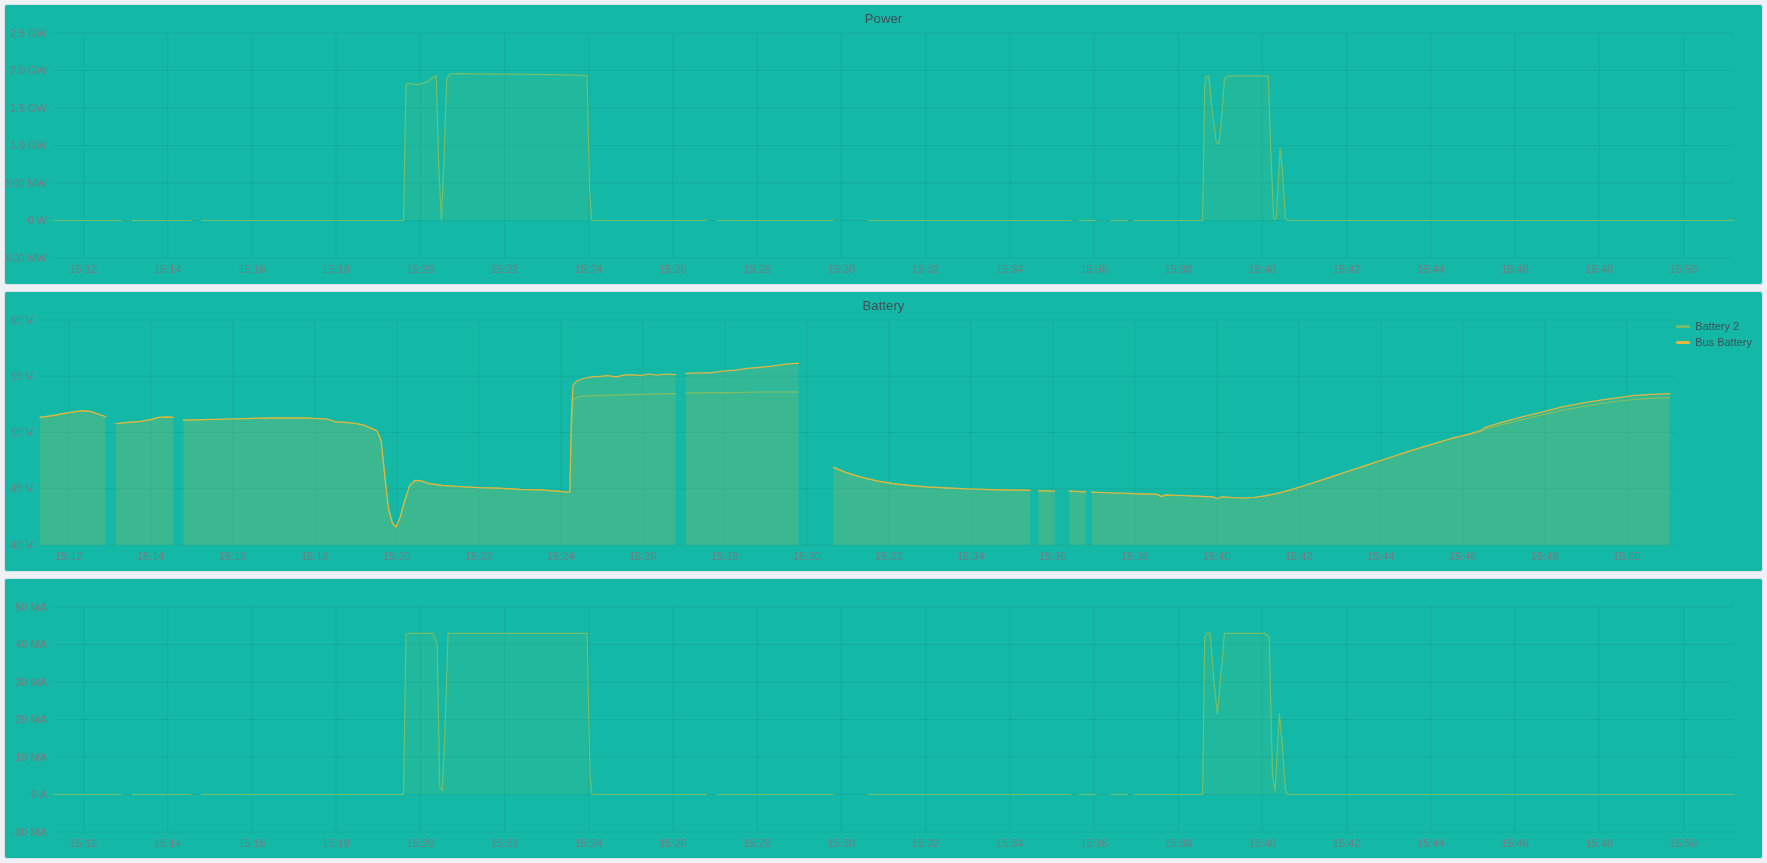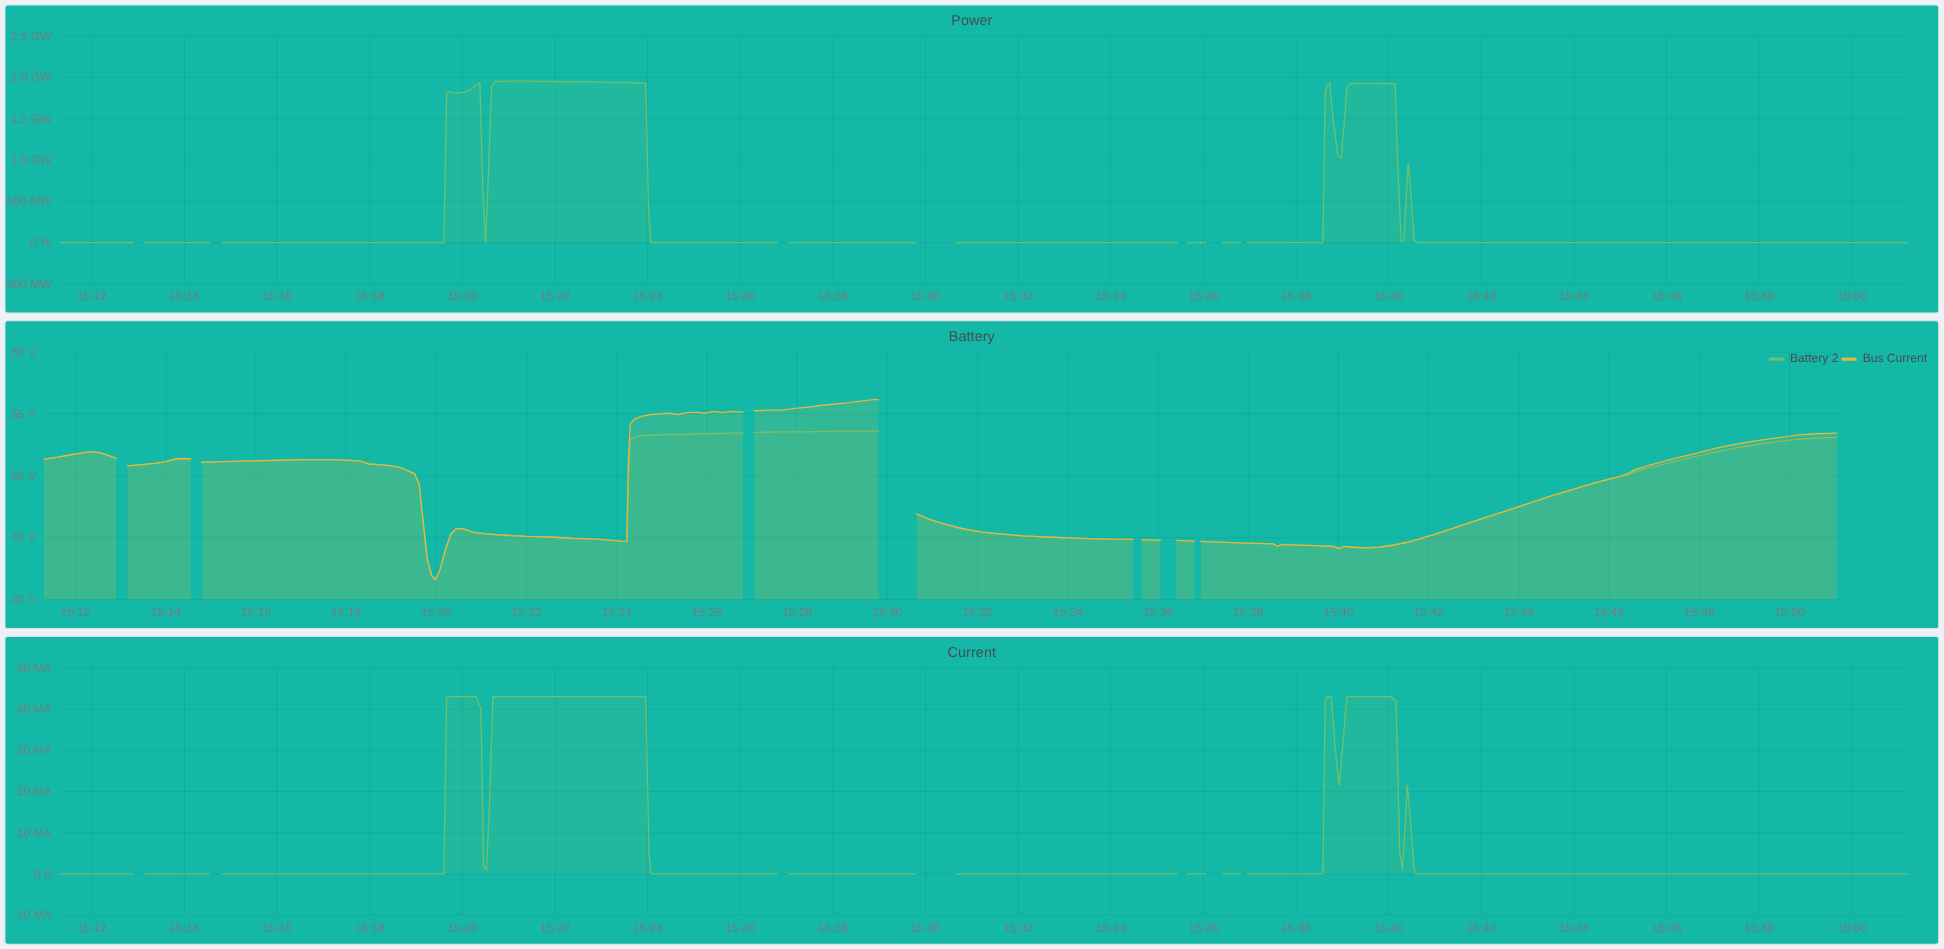--- a/index.html
+++ b/index.html
@@ -3,21 +3,21 @@
 <meta charset="utf-8">
 <style>
   html,body{margin:0;padding:0;background:#eef1f6;font-family:"Liberation Sans",sans-serif;}
   #dashboard{width:1767px;height:863px;box-sizing:border-box;padding:4px;position:relative;}
   .panel{position:relative;width:1759px;height:281px;box-sizing:border-box;background:#14b8a6;
          border:1px solid #dce1e9;border-radius:3px;margin-bottom:6px;overflow:hidden;}
   .panel-header{position:absolute;top:0;left:0;right:0;height:26px;display:flex;
                 align-items:center;justify-content:center;font-size:13px;font-weight:500;
                 color:#464c54;letter-spacing:.1px;cursor:pointer;z-index:3;}
   .chart-svg{position:absolute;top:0;left:0;z-index:1;}
-  .legend{position:absolute;top:28px;right:10px;z-index:2;display:flex;flex-direction:row;gap:3px;}
+  .legend{position:absolute;top:28px;right:10px;z-index:2;display:flex;flex-direction:column;gap:3px;}
   .legend-item{display:flex;align-items:center;gap:5px;cursor:pointer;}
   .legend-swatch{width:14px;height:3px;border-radius:2px;display:inline-block;}
   .legend-label{font-size:11px;color:#464c54;line-height:13px;}
   text.tick{font-family:"Liberation Sans",sans-serif;font-size:11px;fill:#767b82;}
 </style>
 </head>
 <body>
 
 <div id="dashboard">
   <section class="panel">
@@ -189,28 +189,25 @@
         <path d="M 1086.7,200.1 L 1109.3,201.0 L 1129.8,201.7 L 1152.3,202.4 L 1156.4,204.6 L 1160.5,202.9 L 1174.9,203.5 L 1191.3,204.1 L 1207.7,204.8 L 1212.6,206.7 L 1216.7,204.8 L 1226.1,205.5 L 1236.4,206.0 L 1248.7,205.5 L 1261.0,203.7 L 1273.3,201.2 L 1285.6,197.9 L 1302.0,192.8 L 1322.5,186.1 L 1343.0,179.3 L 1363.5,172.6 L 1384.0,165.8 L 1404.5,159.1 L 1425.0,152.9 L 1445.5,146.7 L 1466.0,141.6 L 1476.2,138.2 L 1480.3,135.4 L 1494.7,130.9 L 1515.2,125.3 L 1535.7,120.3 L 1556.2,115.2 L 1576.7,111.2 L 1597.2,107.9 L 1613.6,105.6 L 1630.0,103.4 L 1646.4,102.3 L 1664.8,101.7" fill="none" stroke="#e3b63f" stroke-width="1.2" stroke-linejoin="round" stroke-linecap="round"></path>
         <rect x="35" y="28" width="1636" height="225" fill="transparent"></rect>
       </svg>
       <div class="legend">
         <div class="legend-item">
           <span class="legend-swatch" style="background: rgb(115, 191, 105);"></span>
           <span class="legend-label">Battery 2</span>
         </div>
         <div class="legend-item">
           <span class="legend-swatch" style="background: rgb(227, 182, 63);"></span>
-          <span class="legend-label">Bus Current</span>
+          <span class="legend-label">Bus Battery</span>
         </div>
       </div>
     </section>
   <section class="panel">
-    <div class="panel-header">
-      <span>Current</span>
-    </div>
     <div class="chart-mount"></div>
   <svg class="chart-svg" width="1757" height="279" viewBox="0 0 1757 279">
         <line x1="49" y1="28" x2="1729" y2="28" stroke="rgba(0,0,0,0.06)" stroke-width="1"></line>
         <text class="tick" x="42" y="31.5" text-anchor="end">50 MA</text>
         <line x1="49" y1="65.5" x2="1729" y2="65.5" stroke="rgba(0,0,0,0.06)" stroke-width="1"></line>
         <text class="tick" x="42" y="69" text-anchor="end">40 MA</text>
         <line x1="49" y1="103" x2="1729" y2="103" stroke="rgba(0,0,0,0.06)" stroke-width="1"></line>
         <text class="tick" x="42" y="106.5" text-anchor="end">30 MA</text>
         <line x1="49" y1="140.5" x2="1729" y2="140.5" stroke="rgba(0,0,0,0.06)" stroke-width="1"></line>
         <text class="tick" x="42" y="144" text-anchor="end">20 MA</text>

